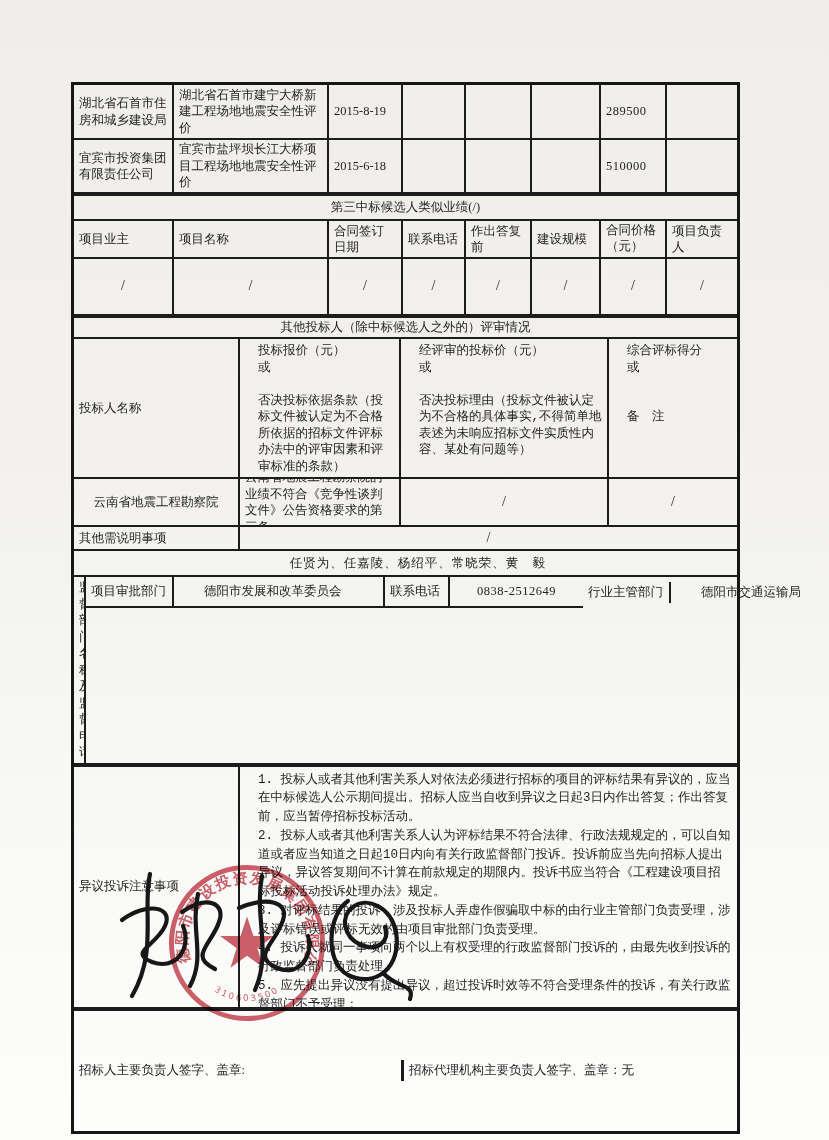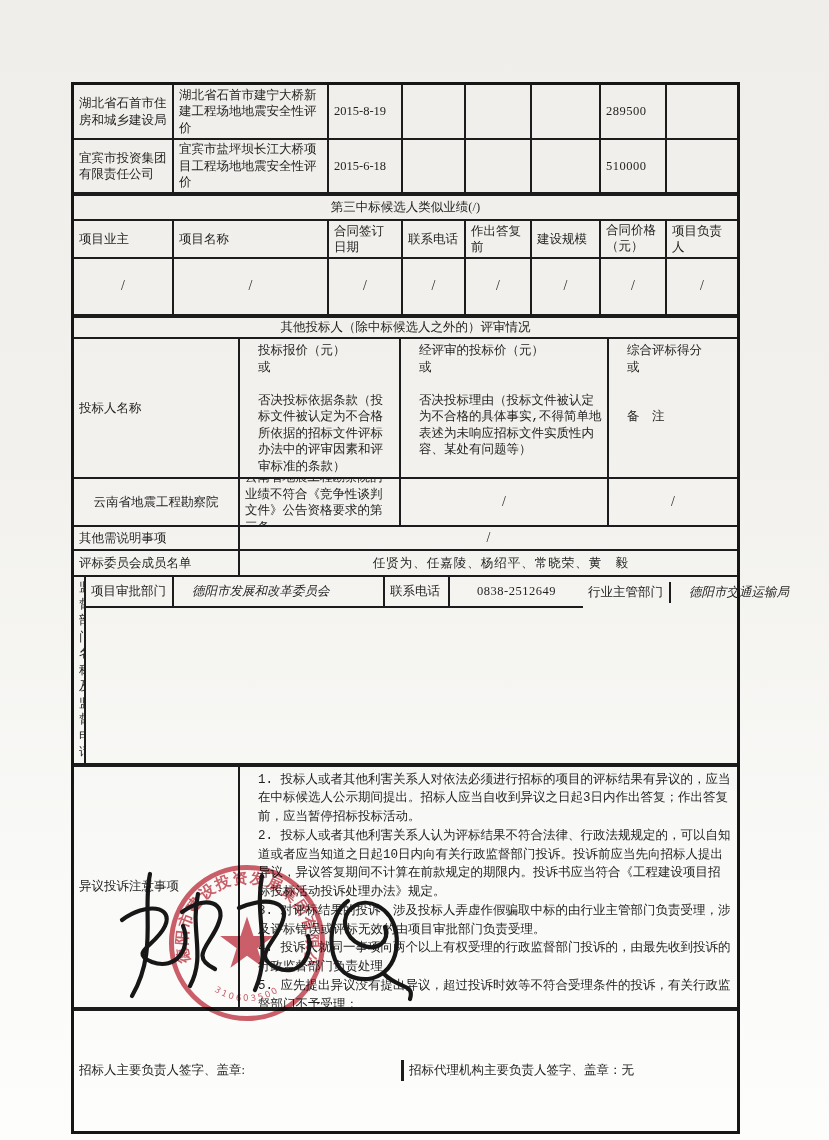--- a/index.html
+++ b/index.html
@@ -41,21 +41,21 @@
   
   .cl{width:166px}.cm{flex:1}
   
   .cs0{width:166px}.cs1{width:88px}.cs2{width:211px}.cs3{width:65px}.cs4{width:133px;flex:1}
   
   .cg0{width:330px}.cg1{flex:1}
   .r1{height:55px}.r2{height:54px}.r3{height:27px}.r4{height:38px}.r5{height:57px}
   .r6{height:23px}.r7{min-height:112px}.r8{height:48px}.r9{height:24px}.r10{height:26px}
   .r11{height:31px}.r12{height:31px}.r13{height:244px}.r14{height:122px}
   .notes{ font-size:12.5px; line-height:1.5; padding:4px 6px; }
-  .dept-name{ padding-left:18px;font-style:italic; }
+  .dept-name{ padding-left:30px; }
   .member-names{ letter-spacing:1px;margin-left:25px; }
   .num{ font-family:"Liberation Serif","DejaVu Serif",serif; letter-spacing:.5px; }
   
   .seal{ position:absolute; left:156px; top:852px; width:182px; height:182px;
          mix-blend-mode:multiply; opacity:.88; pointer-events:none; }
   .sig{ position:absolute; left:112px; top:856px; width:312px; height:152px;
         pointer-events:none; }
 </style>
 </head>
 <body>
@@ -134,21 +134,20 @@
       <div class="cell cb2 ctr slash">/</div>
       <div class="cell cb3 ctr slash">/</div>
     </div>
 
     <div class="row r9">
       <div class="cell cl">其他需说明事项</div>
       <div class="cell cm ctr slash">/</div>
     </div>
 
     <div class="row r10">
-      <div class="cell cl">评标委员会成员名单</div>
       <div class="cell cm ctr member-names">任贤为、任嘉陵、杨绍平、常晓荣、黄　毅</div>
     </div>
 
     <div class="row" style="padding:0">
       <div class="cell cs0">监督部门名称及监督电话</div>
       <div style="flex:1; display:flex; flex-direction:row;">
         <div class="row r11" style="border-bottom:2px solid #1c1c1c;">
           <div class="cell cs1">项目审批部门</div>
           <div class="cell cs2 dept-name">德阳市发展和改革委员会</div>
           <div class="cell cs3">联系电话</div>

